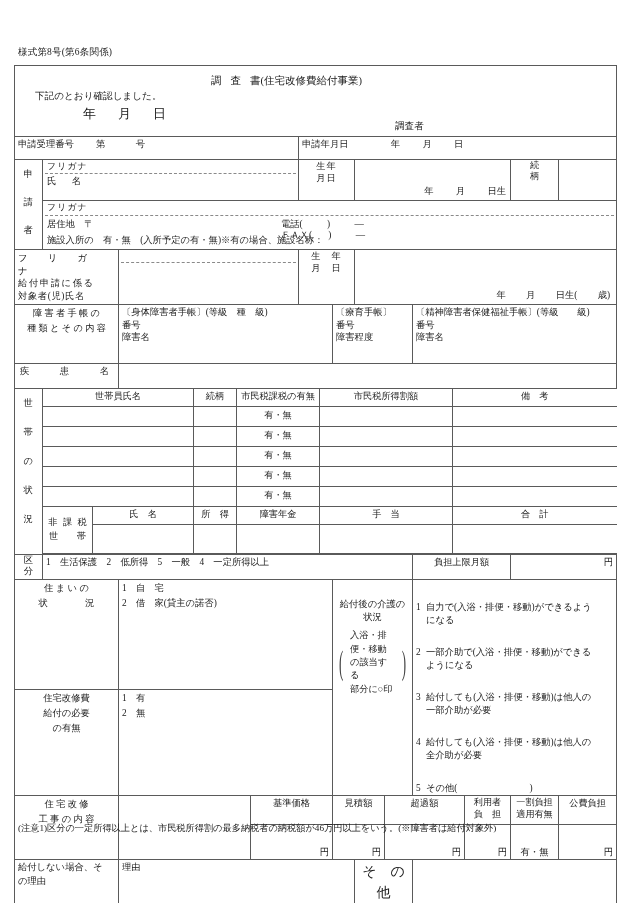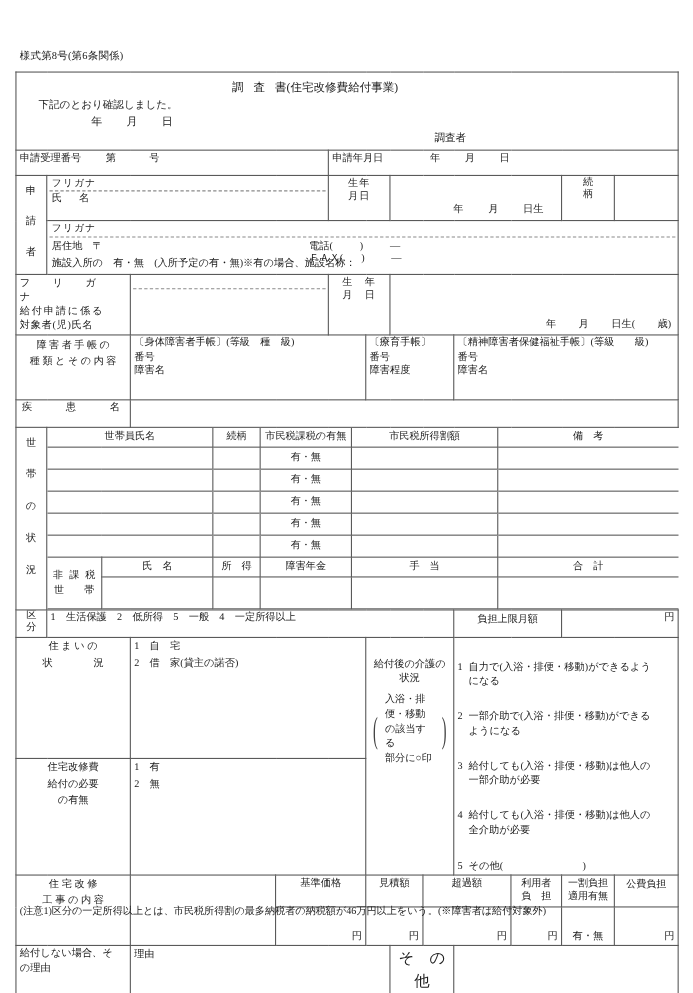--- a/index.html
+++ b/index.html
@@ -75,21 +75,21 @@
   }
   .title-main .t-sp { letter-spacing: 9px; }
   .title-conf {
     position: absolute;
     left: 20px; top: 24px;
     font-size: 9.6px;
   }
   .title-date {
     position: absolute;
     left: 68px; top: 39px;
-    font-size: 10px;
+    font-size: 13px;
     letter-spacing: 0px;
     text-align: right;
   }
   .title-date span { margin-right: 22px; }
   .title-insp {
     position: absolute;
     left: 380px; top: 54px;
     font-size: 9.6px;
   }
   .namecell { position: relative; height: 38px; }
@@ -101,21 +101,21 @@
     position: absolute; left: 4px; top: 15px;
     font-size: 9.4px; letter-spacing: 3px;
   }
   .dashrule {
     position: absolute; left: 2px; right: 2px; top: 13px;
     border-top: 0.9px dashed #8a8a8a;
   }
 
   .dobcell { position: relative; }
   .dob-line {
-    position: absolute; right: 16px; bottom: 2px;
+    position: absolute; right: 4px; bottom: 2px;
     font-size: 9.3px; white-space: nowrap;
   }
   .dob-line span { margin-left: 20px; }
 
   .addrblock { position: relative; height: 46px; }
   .addr-furi { position: absolute; left: 4px; top: 1px; font-size: 8.8px; letter-spacing: 1.2px; }
   .addr-rule { position: absolute; left: 2px; right: 2px; top: 14px; border-top: 0.9px dashed #8a8a8a; }
   .addr-l1 { position: absolute; left: 4px; top: 17px; font-size: 9.3px; }
   .addr-tel { position: absolute; left: 238px; top: 17px; font-size: 9.3px; white-space: nowrap; }
   .addr-fax { position: absolute; left: 238px; top: 28px; font-size: 9.3px; white-space: nowrap; }

